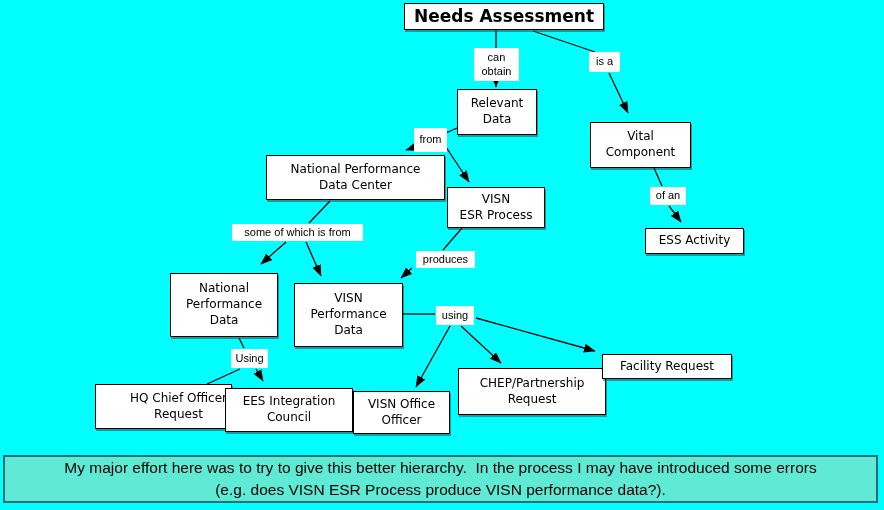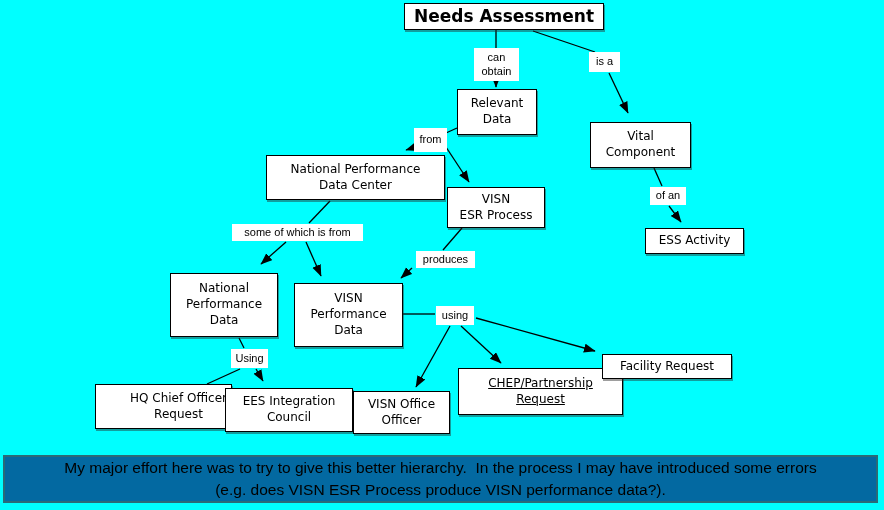--- a/index.html
+++ b/index.html
@@ -54,26 +54,26 @@
   #n-visnesr { left:447px; top:187px; width:98px; height:41px; }
   #l-somewhich { left:232px; top:224px; width:131px; height:17px; }
   #l-produces { left:416px; top:251px; width:59px; height:17px; }
   #n-npd { left:170px; top:273px; width:108px; height:64px; }
   #n-vpd { left:294px; top:283px; width:109px; height:64px; }
   #l-using-right { left:436px; top:306px; width:38px; height:19px; }
   #l-using-left { left:231px; top:349px; width:37px; height:19px; }
   #n-hq { left:95px; top:384px; width:137px; height:45px;padding-left:30px; }
   #n-ees { left:225px; top:388px; width:128px; height:44px; }
   #n-visnoffice { left:353px; top:391px; width:97px; height:43px; }
-  #n-chep { left:458px; top:368px; width:165px; height:47px;text-decoration:underline; }
+  #n-chep { left:458px; top:368px; width:148px; height:47px; }
   #n-facility { left:602px; top:354px; width:130px; height:25px; }
   .banner {
     position:absolute;
     left:3px; top:455px; width:875px; height:48px;
-    background:#0369a1;
+    background:#5eead4;
     border:2px solid #2a6b78;
     display:flex; flex-direction:column; align-items:center; justify-content:center;
     font-family:"Liberation Sans", sans-serif;
     font-size:15.5px;
     line-height:1.4;
     z-index:2;
     box-sizing:border-box;
   }
   .banner div { white-space:pre; text-align:center; }
 </style>

